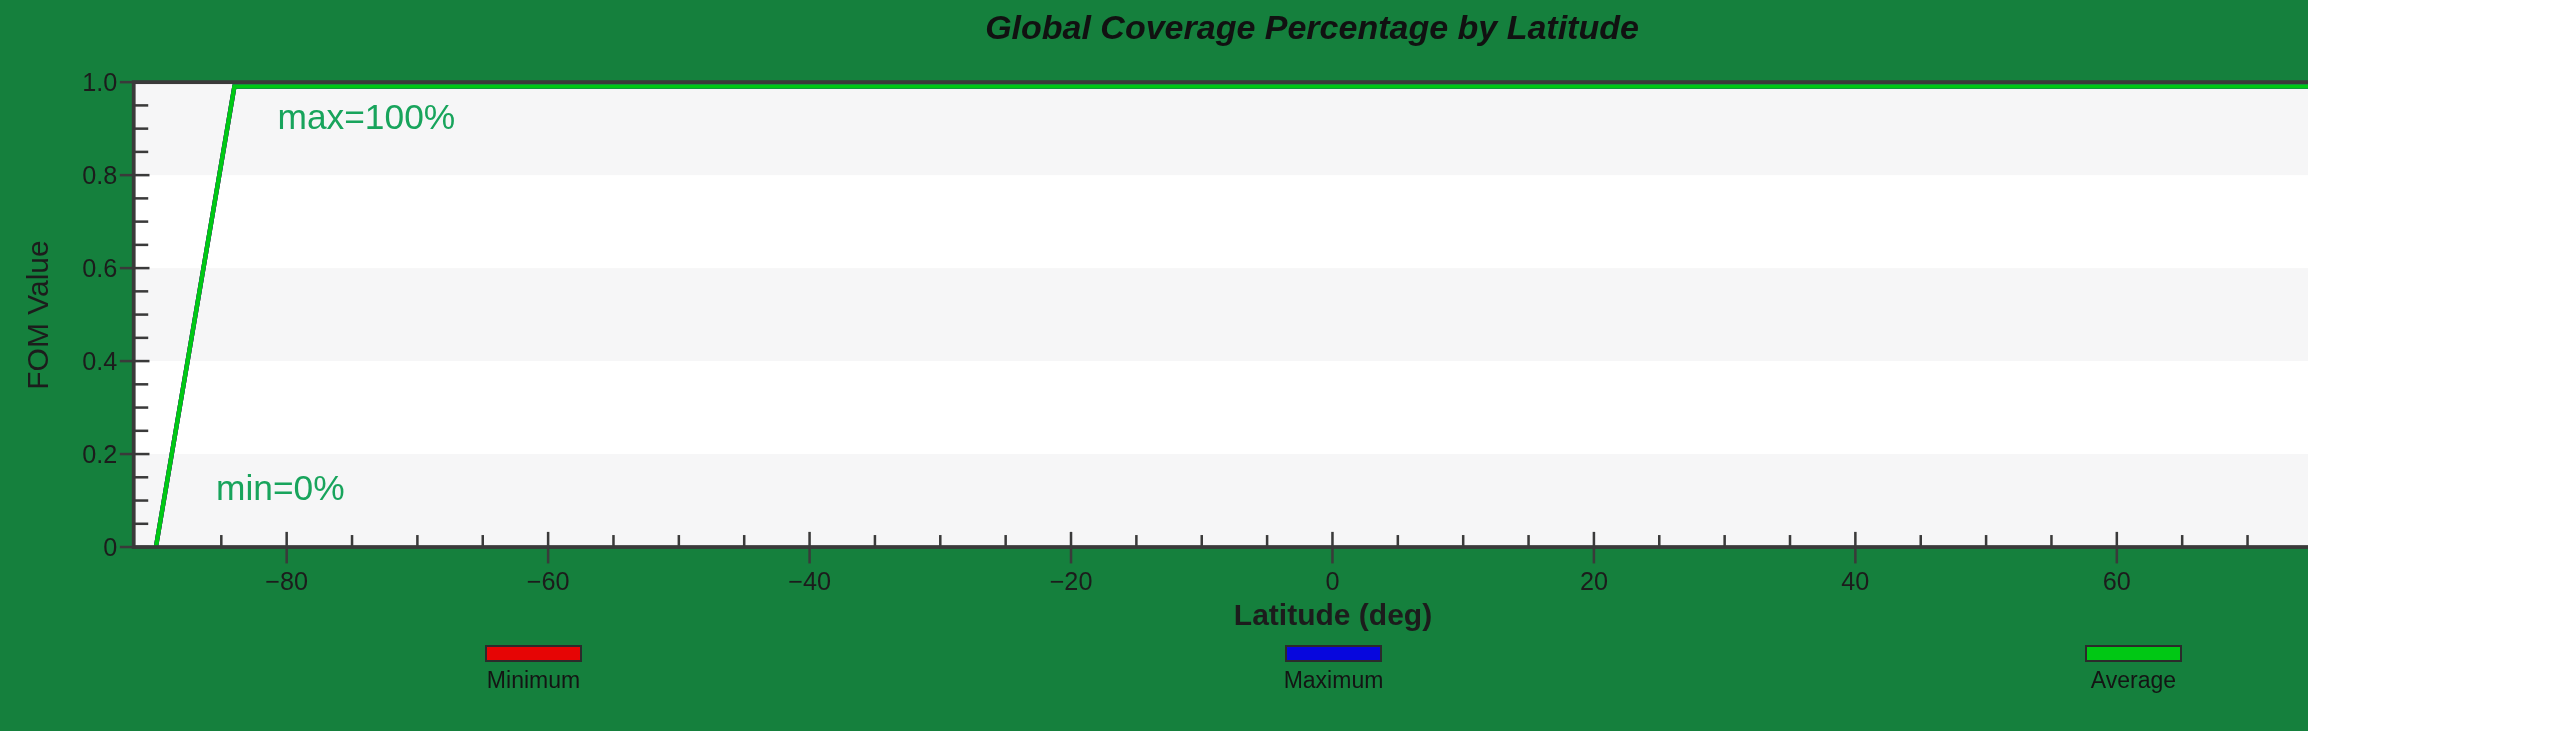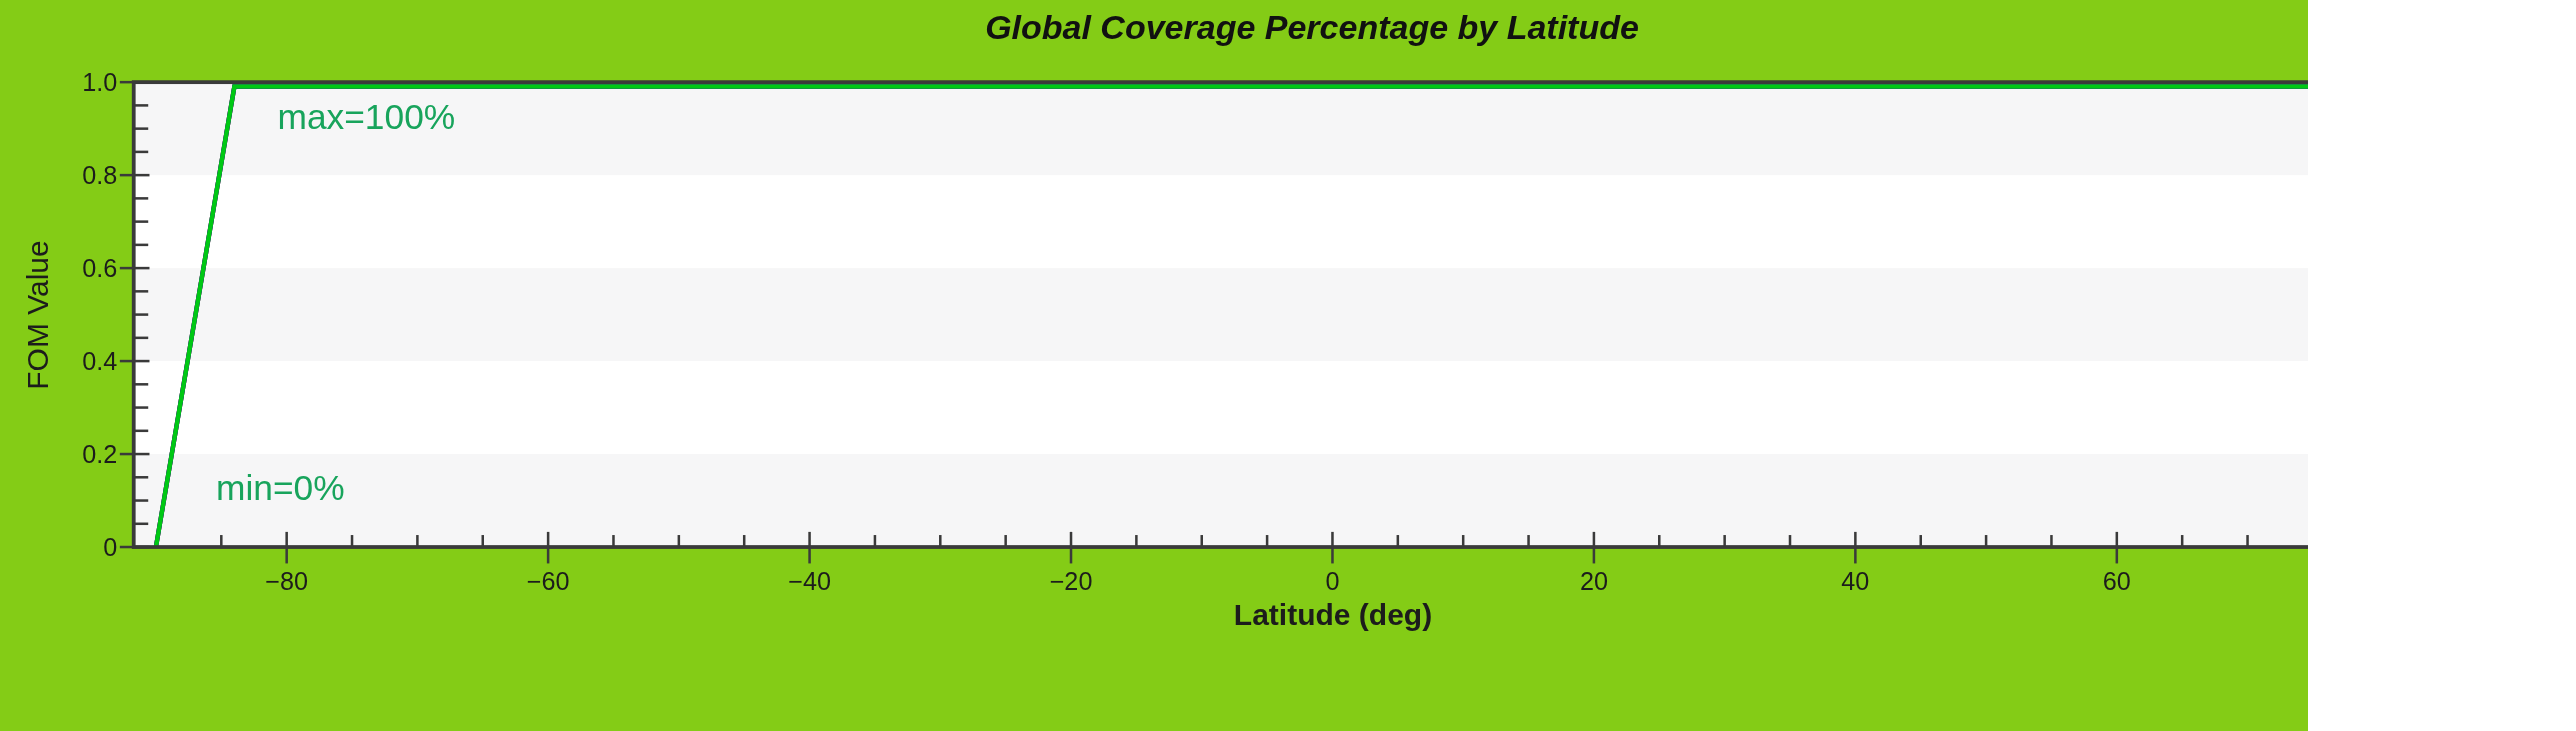--- a/index.html
+++ b/index.html
@@ -1,17 +1,17 @@
 <!DOCTYPE html>
 <html style="font-size:10px"><head>
 <meta charset="utf-8">
 <style>
   html,body{margin:0;padding:0;background:#ffffff;}
   .stage{
-    position:relative;width:2308px;height:732px;background:#84cc16;overflow:hidden;
+    position:relative;width:2308px;height:732px;background:#15803d;overflow:hidden;
     font-family:"Liberation Sans",sans-serif;
   }
   .chart-title{
     position:absolute;top:7.6px;left:1312px;transform:translateX(-50%);
     font-size:34px;font-weight:bold;font-style:italic;color:#111;white-space:nowrap;
   }
   .x-axis-label{
     position:absolute;top:598px;left:1333px;transform:translateX(-50%);
     font-size:30px;color:#1c1c1c;white-space:nowrap;font-weight:bold;
   }
@@ -119,15 +119,29 @@
       <text x="186" y="438.8" text-anchor="end" font-family="&quot;Liberation Sans&quot;,sans-serif" font-size="40" fill="#1c1c1c">0.6</text>
       <line x1="190" y1="277.4" x2="237" y2="277.4" stroke="#3a3a3a" stroke-width="4"></line>
       <text x="186" y="291.4" text-anchor="end" font-family="&quot;Liberation Sans&quot;,sans-serif" font-size="40" fill="#1c1c1c">0.8</text>
       <line x1="190" y1="130" x2="237" y2="130" stroke="#3a3a3a" stroke-width="4"></line>
       <text x="186" y="144" text-anchor="end" font-family="&quot;Liberation Sans&quot;,sans-serif" font-size="40" fill="#1c1c1c">1.0</text>
     </svg>
 
   <div class="x-axis-label">Latitude (deg)</div>
   <div class="y-axis-label">FOM Value</div>
 
+  <div class="legend">
+    <div class="legend-entry" style="left:458px">
+      <span class="swatch" style="background: rgb(230, 5, 5);"></span>
+      <span class="legend-label">Minimum</span>
+    </div>
+    <div class="legend-entry" style="left:1258px">
+      <span class="swatch" style="background: rgb(7, 7, 221);"></span>
+      <span class="legend-label">Maximum</span>
+    </div>
+    <div class="legend-entry" style="left:2058px">
+      <span class="swatch" style="background: rgb(0, 200, 20);"></span>
+      <span class="legend-label">Average</span>
+    </div>
+  </div>
 
 </div>
 
 
 </body></html>

